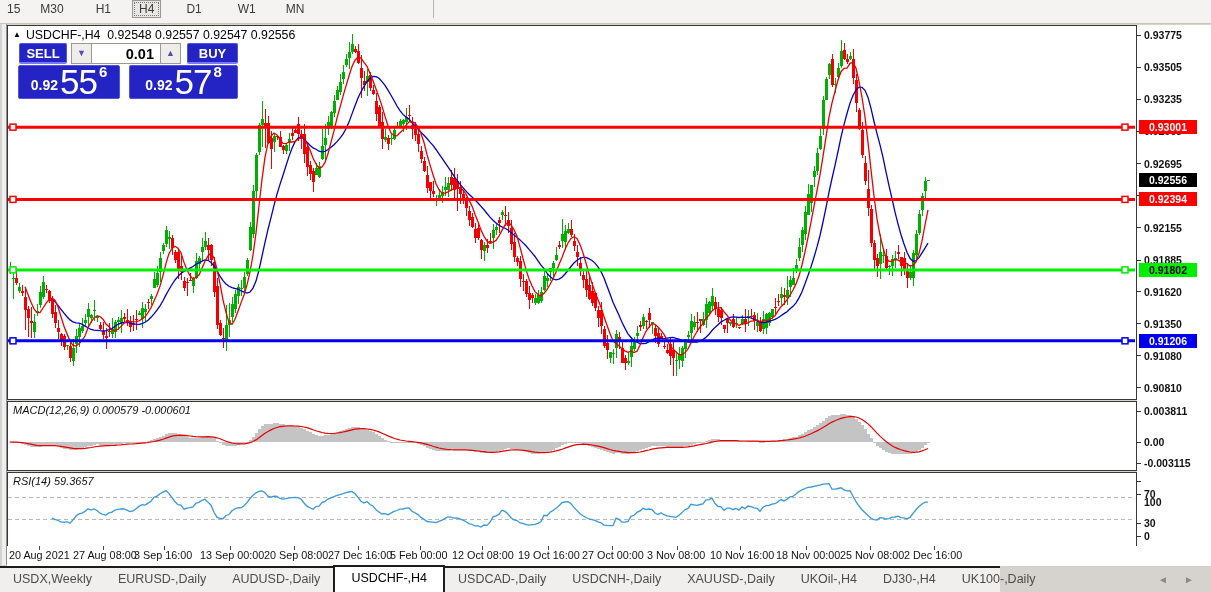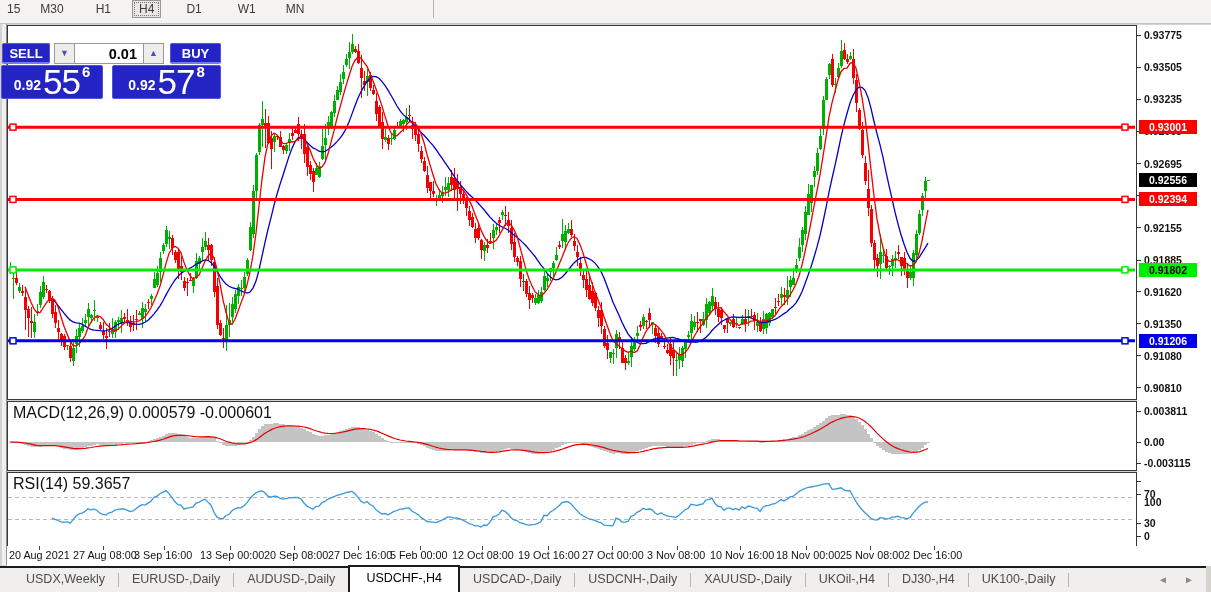--- a/index.html
+++ b/index.html
@@ -18,45 +18,45 @@
   #macd-panel{left:7px;top:401px;width:1128px;height:68px;}
   #rsi-panel{left:7px;top:472px;width:1128px;height:73px;}
   #time-axis{position:absolute;left:7px;top:546px;width:1130px;height:20px;background:#fff;}
   #price-axis{position:absolute;left:1137px;top:25px;width:74px;height:541px;background:#fff;}
   .axis-label{position:absolute;font-size:10.5px;font-weight:700;color:#111;white-space:nowrap;}
   .axis-tick{position:absolute;width:5px;height:1px;background:#333;}
   .price-badge{position:absolute;left:1139px;width:58px;height:14px;font-size:10.5px;font-weight:700;
                text-align:center;line-height:14px;white-space:nowrap;}
   .time-label{position:absolute;top:3px;font-size:10.8px;color:#111;white-space:nowrap;}
   .time-tick{position:absolute;top:0;width:1px;height:4px;background:#444;}
-  .panel-label{position:absolute;font-size:16px;color:#111;white-space:nowrap;z-index:5;}
+  .panel-label{position:absolute;font-size:11px;color:#111;white-space:nowrap;z-index:5;font-style:italic;}
   svg.layer{position:absolute;left:0;top:0;pointer-events:none;}
   
-  #trade-panel{position:absolute;left:1px;top:43px;width:197px;height:56px;z-index:10;font-weight:700;}
+  #trade-panel{position:absolute;left:18px;top:43px;width:197px;height:56px;z-index:10;font-weight:700;}
   .tp-blue{background:#2424c4;color:#fff;border:1px solid #5353df;border-radius:2px;box-sizing:border-box;}
   #sell-btn{position:absolute;left:1px;top:0;width:48px;height:21px;font-size:13px;text-align:center;line-height:19px;
             border-bottom:2px solid #7a7af0;cursor:pointer;}
   #buy-btn{position:absolute;left:169px;top:0;width:51px;height:21px;font-size:13px;text-align:center;line-height:19px;
            border-bottom:2px solid #7a7af0;cursor:pointer;}
   .vol-btn{position:absolute;top:0;width:21px;height:21px;background:#efedea;border:1px solid #9b9994;box-sizing:border-box;
            color:#4d4dbb;font-size:9px;text-align:center;line-height:19px;cursor:pointer;}
   #vol-input{position:absolute;left:74px;top:0;width:68px;height:21px;border:1px solid #9b9994;border-left:none;border-right:none;
              box-sizing:border-box;font-size:14.5px;font-weight:700;text-align:right;padding:0 6px 0 0;
              font-family:"Liberation Sans",sans-serif;color:#000;}
   .big-price{position:absolute;top:22px;height:34px;display:flex;align-items:flex-end;justify-content:center;padding-bottom:2px;box-sizing:border-box;}
   #sell-big{left:0;width:102px;}
   #buy-big{left:111px;width:109px;}
   .bp-small{font-size:14px;font-weight:700;margin:0 2px 3px 0;}
   .bp-large{font-size:35px;font-weight:400;line-height:28px;letter-spacing:-1px;}
   .bp-sup{font-size:15px;font-weight:700;margin:0 0 16px 2px;}
   
   #chart-header{position:absolute;left:13px;top:28px;font-size:12.3px;color:#000;z-index:9;white-space:nowrap;}
   #chart-header .tri{font-size:8px;vertical-align:2px;margin-right:5px;}
   
-  #tabbar{position:absolute;left:0;top:566px;width:1206px;height:26px;background:#f0efed;
+  #tabbar{position:absolute;left:0;top:566px;width:1000px;height:26px;background:#f0efed;
           border-top:2px solid #1c1c1c;display:flex;align-items:center;box-sizing:border-box;}
   .tab{font-size:12.5px;color:#4c4c4c;padding:0 13px;height:24px;line-height:23px;cursor:pointer;white-space:nowrap;}
   .tab.active{background:#fff;color:#000;border:2px solid #1c1c1c;border-bottom:none;height:25px;line-height:22px;
               margin-top:-3px;position:relative;z-index:3;padding:0 16px;}
   .tab-sep{width:1px;height:14px;background:#b5b3ae;}
   .tab-scroll{position:absolute;top:6px;font-size:10px;color:#8a8a8a;cursor:pointer;}
 </style>
 </head>
 <body>
 
@@ -105,20 +105,23 @@
       <div class="time-tick" style="left: 733px;"></div>
       <div class="time-label" style="left: 769px;">18 Nov 00:00</div>
       <div class="time-tick" style="left: 799px;"></div>
       <div class="time-label" style="left: 833px;">25 Nov 08:00</div>
       <div class="time-tick" style="left: 863px;"></div>
       <div class="time-label" style="left: 897px;">2 Dec 16:00</div>
       <div class="time-tick" style="left: 927px;"></div>
     </div>
   <div id="price-axis"></div>
 
+  <div id="chart-header">
+    <span class="tri">▲</span><span>USDCHF-,H4</span>&nbsp;&nbsp;<span>0.92548 0.92557 0.92547 0.92556</span>
+  </div>
 
   <div id="trade-panel">
     <div id="sell-btn" class="tp-blue">SELL</div>
     <div class="vol-btn" style="left:53px;"><span>▼</span></div>
     <input id="vol-input" value="0.01" style="">
     <div class="vol-btn" style="left:142px;"><span>▲</span></div>
     <div id="buy-btn" class="tp-blue">BUY</div>
     <div id="sell-big" class="big-price tp-blue">
       <span class="bp-small">0.92</span>
       <span class="bp-large">55</span>

